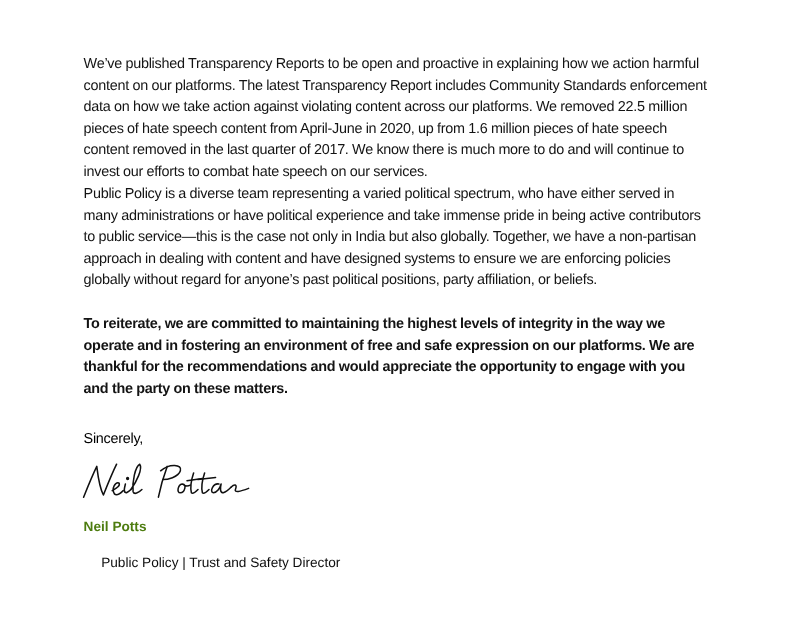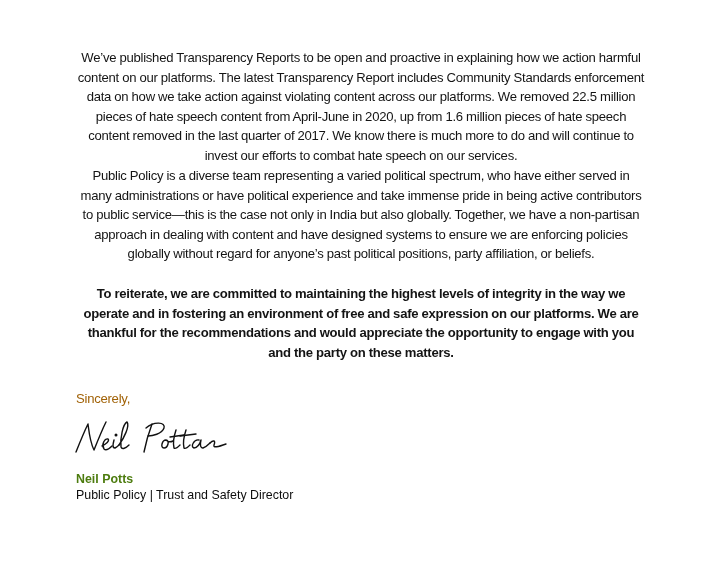--- a/index.html
+++ b/index.html
@@ -13,21 +13,20 @@
       position: relative;
       overflow: hidden;
       color: #111111;
     }
     .page {
       position: absolute;
       left: 0; top: 0;
       width: 720px;
       height: 566px;
       background: #ffffff;
-      text-align: center;
     }
     .body-text {
       position: absolute;
       left: 76px;
       width: 570px;
       font-family: "Liberation Sans", sans-serif;
       font-size: 13.1px;
       line-height: 19.6px;
       letter-spacing: -0.25px;
       word-spacing: -0.2px;
@@ -37,21 +36,21 @@
     #para-1 { top: 48px; }
     #para-2 { top: 166px; }
     #para-3 { top: 284px; font-weight: bold; }
     .closing {
       position: absolute;
       left: 76px;
       top: 391px;
       font-family: "Liberation Sans", sans-serif;
       font-size: 13.1px;
       letter-spacing: -0.25px;
-      color: #a16207;
+      color: #000000;
       margin: 0;
     }
     .signature {
       position: absolute;
       left: 72px;
       top: 418px;
       width: 160px;
       height: 40px;
     }
     .signature svg {
@@ -69,21 +68,21 @@
       color: #4d7c0f;
       margin: 0;
     }
     .signer-title {
       position: absolute;
       left: 76px;
       top: 488px;
       font-family: "Liberation Sans", sans-serif;
       font-size: 12.4px;
       color: #0d0d0d;
-      margin: 0;
+      margin: 16px;
     }
   </style>
 </head>
 <body>
 
 <div class="page">
 
   <p id="para-1" class="body-text">We’ve published Transparency Reports to be open and proactive in explaining how we action harmful content on our platforms. The latest Transparency Report includes Community Standards enforcement data on how we take action against violating content across our platforms. We removed 22.5 million pieces of hate speech content from April-June in 2020, up from 1.6 million pieces of hate speech content removed in the last quarter of 2017. We know there is much more to do and will continue to invest our efforts to combat hate speech on our services.</p>
 
   <p id="para-2" class="body-text">Public Policy is a diverse team representing a varied political spectrum, who have either served in many administrations or have political experience and take immense pride in being active contributors to public service—this is the case not only in India but also globally. Together, we have a non-partisan approach in dealing with content and have designed systems to ensure we are enforcing policies globally without regard for anyone’s past political positions, party affiliation, or beliefs.</p>

